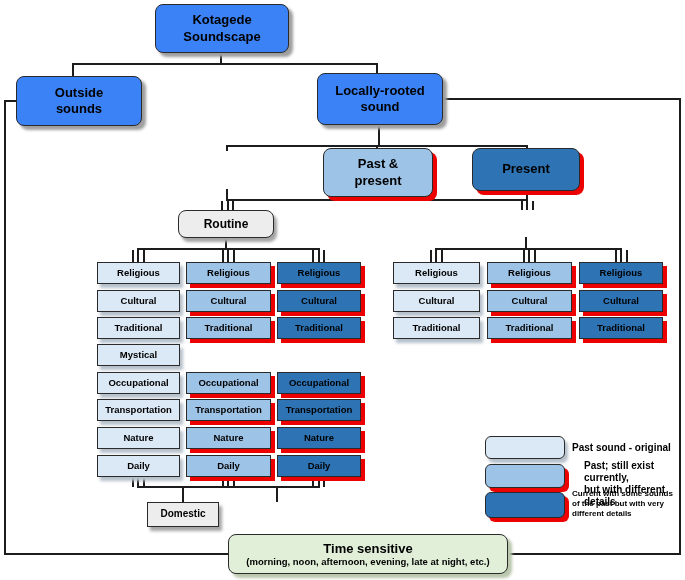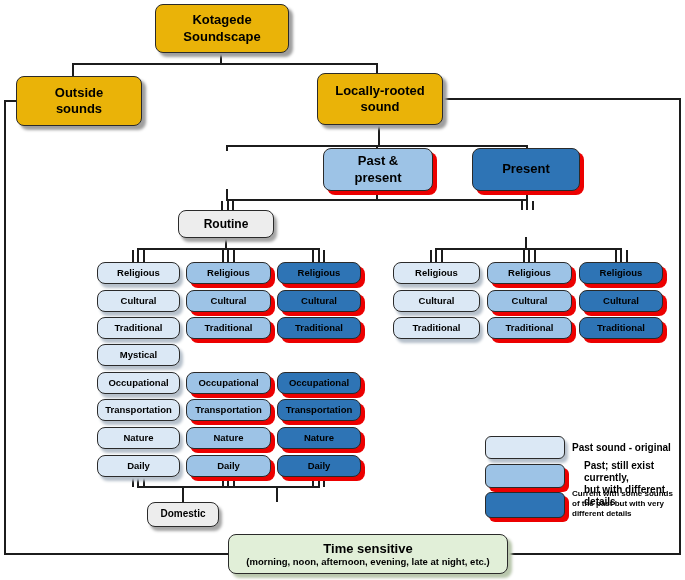--- a/index.html
+++ b/index.html
@@ -10,29 +10,29 @@
   .hl,.vl{position:absolute;background:#1c1c1c;}
   .hl{height:2px;}
   .vl{width:2px;}
   .tri{position:absolute;width:13px;
     background:repeating-linear-gradient(90deg,#1c1c1c 0 2px,transparent 2px 5.5px);}
   .box{
     position:absolute;box-sizing:border-box;border:1.5px solid #2a2a2a;border-radius:8px;
     display:flex;align-items:center;justify-content:center;text-align:center;
     font-weight:bold;white-space:pre-line;line-height:1.25;color:#000;
   }
-  .w {background:#eab308;box-shadow:4px 4px 3px #9e9e9e;}
+  .w {background:#3b82f6;box-shadow:4px 4px 3px #9e9e9e;}
   .lb{background:#dbe8f5;box-shadow:3px 4px 3px #b6c0cb;}
   .mb{background:#9dc3e6;box-shadow:4px 4px 0 #ec0000;}
   .db{background:#2e74b5;box-shadow:4px 4px 0 #ec0000;}
   .gy{background:#ededed;box-shadow:3px 4px 3px #a5a5a5;}
   .gn{background:#e1efd8;box-shadow:4px 4px 3px #b9c7ad;}
   .big{font-size:13px;}
   .mid{font-size:12px;}
-  .cat{border-radius:8px;font-size:9.5px;height:22px;padding:8px 1px;}
+  .cat{border-radius:0;font-size:9.5px;height:22px;padding:8px 1px;}
   .leg{border-radius:6px;}
   .leglab{position:absolute;font-weight:bold;white-space:pre-line;}
 </style>
 </head>
 <body>
 
 <div id="canvas">
 
   <div class="hl" style="left:72px;top:63px;width:306px;"></div>
   <div class="vl" style="left:220px;top:52px;height:13px;"></div>
@@ -77,21 +77,21 @@
   <div class="hl" style="left:442px;top:98px;width:239px;"></div>
   <div class="vl" style="left:679px;top:98px;height:457px;"></div>
   <div class="hl" style="left:507px;top:553px;width:174px;"></div>
 
   <div class="box w big" style="left:155px;top:4px;width:134px;height:49px;">Kotagede
 Soundscape</div>
   <div class="box w big" style="left:16px;top:76px;width:126px;height:50px;">Outside
 sounds</div>
   <div class="box w big" style="left:317px;top:73px;width:126px;height:52px;">Locally-rooted
 sound</div>
-  <div class="box mb big" style="left:323px;top:148px;width:110px;height:43px;">Past &amp;
+  <div class="box mb big" style="left:323px;top:148px;width:110px;height:49px;">Past &amp;
 present</div>
   <div class="box db big" style="left:472px;top:148px;width:108px;height:43px;">Present</div>
   <div class="box gy mid" style="left:178px;top:210px;width:96px;height:28px;">Routine</div>
 
   <div class="box lb cat" style="left:97px;top:262px;width:83px;">Religious</div>
   <div class="box lb cat" style="left:97px;top:290px;width:83px;">Cultural</div>
   <div class="box lb cat" style="left:97px;top:317px;width:83px;">Traditional</div>
   <div class="box lb cat" style="left:97px;top:344px;width:83px;">Mystical</div>
   <div class="box lb cat" style="left:97px;top:372px;width:83px;">Occupational</div>
   <div class="box lb cat" style="left:97px;top:399px;width:83px;">Transportation</div>

